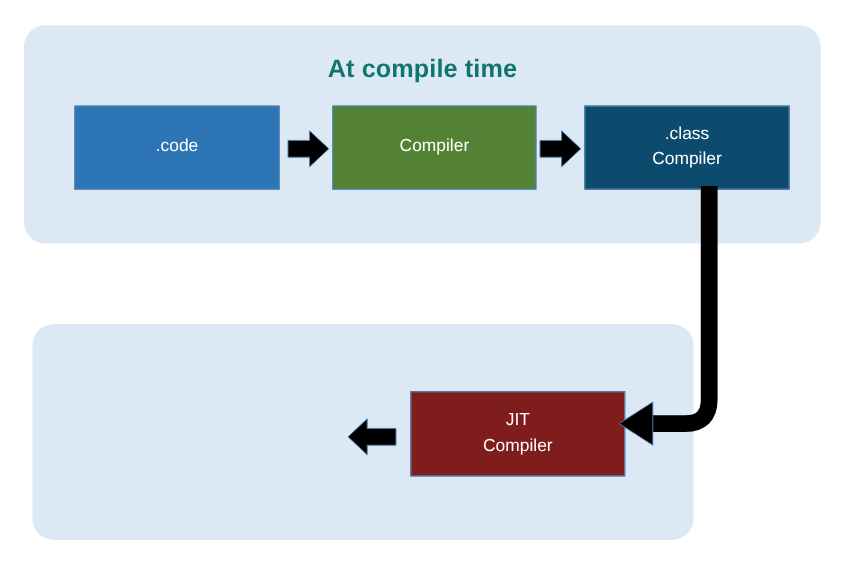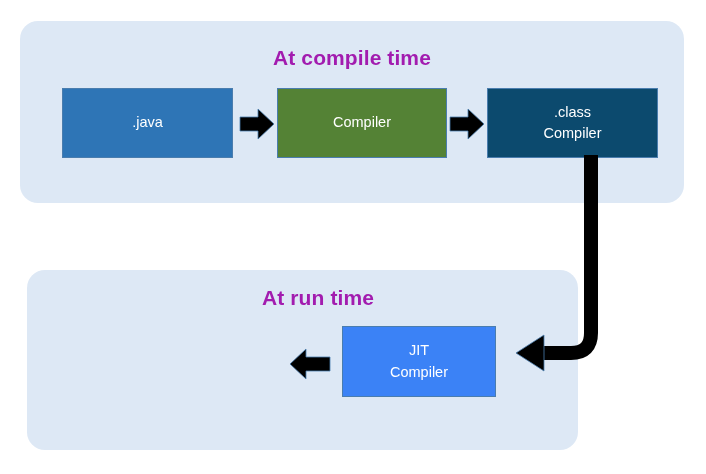--- a/index.html
+++ b/index.html
@@ -20,21 +20,21 @@
     background: #dde8f5;
     border-radius: 18px;
   }
   #panel-compile { left: 20px;  top: 21px;  width: 664px; height: 182px; }
   #panel-run     { left: 27px;  top: 270px; width: 551px; height: 180px; }
 
   .panel-title {
     position: absolute;
     font-size: 21px;
     font-weight: bold;
-    color: #a21caf;
+    color: #0f766e;
     letter-spacing: 0.1px;
     white-space: nowrap;
     text-align: center;
     transform: translateX(-50%);
   }
   #title-compile { left: 352px; top: 46px; }
   #title-run     { left: 318px; top: 286px; }
 
   .node {
     position: absolute;
@@ -48,54 +48,53 @@
     font-size: 14.5px;
     line-height: 1.45;
     text-align: center;
   }
   .node .line2 { display: block; }
 
   #node-source   { left: 62px;  top: 88px;  width: 171px; height: 70px; background: #2e75b6; }
   #node-compiler { left: 277px; top: 88px;  width: 170px; height: 70px; background: #548235; }
   #node-bytecode { left: 487px; top: 88px;  width: 171px; height: 70px; background: #0c4a6e; }
   #node-native   { left: 106px; top: 328px; width: 171px; height: 70px; background: #c8980a; }
-  #node-jit      { left: 342px; top: 326px; width: 154px; height: 71px; background: #3b82f6; }
+  #node-jit      { left: 342px; top: 326px; width: 179px; height: 71px; background: #7f1d1d; }
 
   .arrow-svg {
     position: absolute;
     overflow: visible;
   }
   #arrow-1    { left: 236px; top: 106px; width: 42px;  height: 36px; }
   #arrow-2    { left: 446px; top: 106px; width: 42px;  height: 36px; }
   #arrow-3    { left: 286px; top: 346px; width: 48px;  height: 36px; }
   #arrow-elbow{ left: 500px; top: 155px;  width: 120px; height: 220px; }
 </style>
 </head>
 <body>
 
 <div id="canvas">
 
   <div class="panel" id="panel-compile"></div>
   <div class="panel-title" id="title-compile">At compile time</div>
 
   <div class="node" id="node-source">
-    <span>.java</span>
+    <span>.code</span>
   </div>
 
   <div class="node" id="node-compiler">
     <span>Compiler</span>
   </div>
 
   <div class="node" id="node-bytecode">
     <span>.class</span>
     <span class="line2">Compiler</span>
   </div>
 
   <div class="panel" id="panel-run"></div>
-  <div class="panel-title" id="title-run">At run time</div>
 
 
   <div class="node" id="node-jit">
     <span>JIT</span>
     <span class="line2">Compiler</span>
   </div>
 
   <svg class="arrow-svg" id="arrow-1" viewBox="0 0 42 36">
     <polygon points="4,11 22,11 22,3 38,18 22,33 22,25 4,25" fill="#000000" stroke="#4a7dae" stroke-width="0.8"></polygon>
   </svg>

